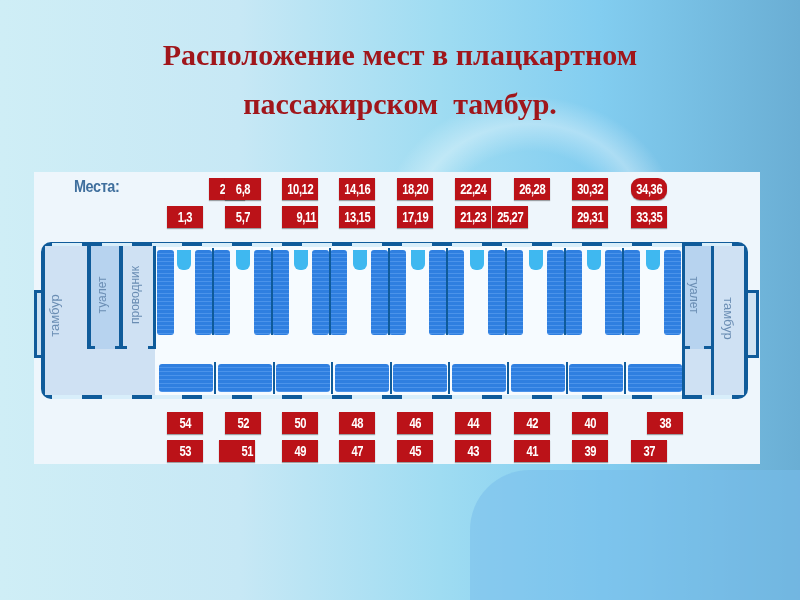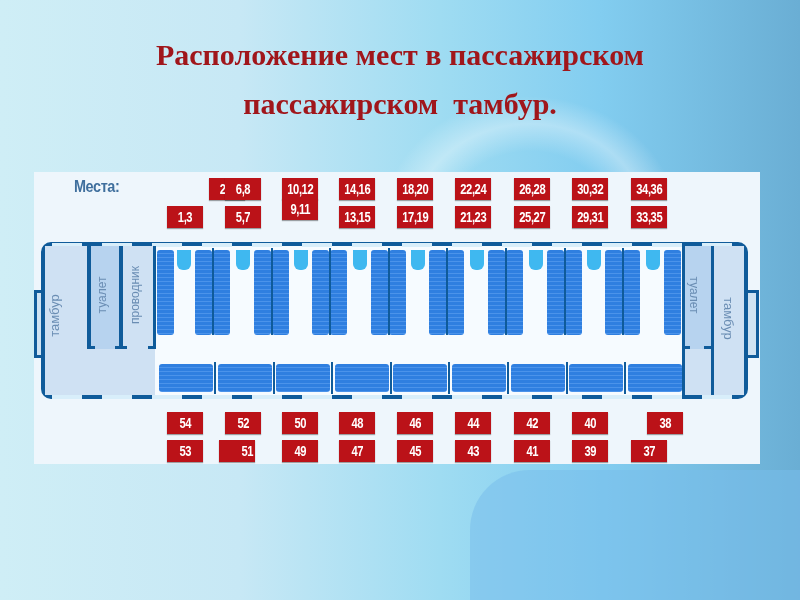--- a/index.html
+++ b/index.html
@@ -36,46 +36,46 @@
     border-radius:3px;}
   .table{position:absolute;width:14px;height:20px;background:#3fb8f0;border-radius:0 0 6px 6px;}
 </style>
 </head>
 <body>
 
 <div class="halo"></div>
 <div class="silhouette"></div>
 
 <div class="title">
-  <div>Расположение мест в пассажирском</div>
+  <div>Расположение мест в плацкартном</div>
   <div>пассажирском  тамбур.</div>
 </div>
 
 <div class="panel"></div>
 <div class="places-label">Места:</div>
 
 <div id="upper-tags">
     <div class="tag" style="left: 167px; top: 178px; margin-left: 42px;"><span>2,4</span></div>
     <div class="tag" style="left: 225px; top: 178px;"><span>6,8</span></div>
     <div class="tag" style="left: 282px; top: 178px;"><span>10,12</span></div>
     <div class="tag" style="left: 339px; top: 178px;"><span>14,16</span></div>
     <div class="tag" style="left: 397px; top: 178px;"><span>18,20</span></div>
     <div class="tag" style="left: 455px; top: 178px;"><span>22,24</span></div>
     <div class="tag" style="left: 514px; top: 178px;"><span>26,28</span></div>
     <div class="tag" style="left: 572px; top: 178px;"><span>30,32</span></div>
-    <div class="tag" style="left: 631px; top: 178px;"><span>34,36</span></div>
+    <div class="tag" style="left: 631px; top: 178px; border-radius: 9px;"><span>34,36</span></div>
   </div>
 <div id="lower-tags">
     <div class="tag" style="left: 167px; top: 206px;"><span>1,3</span></div>
     <div class="tag" style="left: 225px; top: 206px;"><span>5,7</span></div>
-    <div class="tag" style="left: 282px; top: 198px;"><span>9,11</span></div>
+    <div class="tag" style="left: 282px; top: 206px; text-align: right;"><span>9,11</span></div>
     <div class="tag" style="left: 339px; top: 206px;"><span>13,15</span></div>
     <div class="tag" style="left: 397px; top: 206px;"><span>17,19</span></div>
     <div class="tag" style="left: 455px; top: 206px;"><span>21,23</span></div>
-    <div class="tag" style="left: 514px; top: 206px;"><span>25,27</span></div>
+    <div class="tag" style="left: 492px; top: 206px;"><span>25,27</span></div>
     <div class="tag" style="left: 572px; top: 206px;"><span>29,31</span></div>
     <div class="tag" style="left: 631px; top: 206px;"><span>33,35</span></div>
   </div>
 <div id="side-upper-tags">
     <div class="tag" style="left: 167px; top: 412px;"><span>54</span></div>
     <div class="tag" style="left: 225px; top: 412px;"><span>52</span></div>
     <div class="tag" style="left: 282px; top: 412px;"><span>50</span></div>
     <div class="tag" style="left: 339px; top: 412px;"><span>48</span></div>
     <div class="tag" style="left: 397px; top: 412px;"><span>46</span></div>
     <div class="tag" style="left: 455px; top: 412px;"><span>44</span></div>

